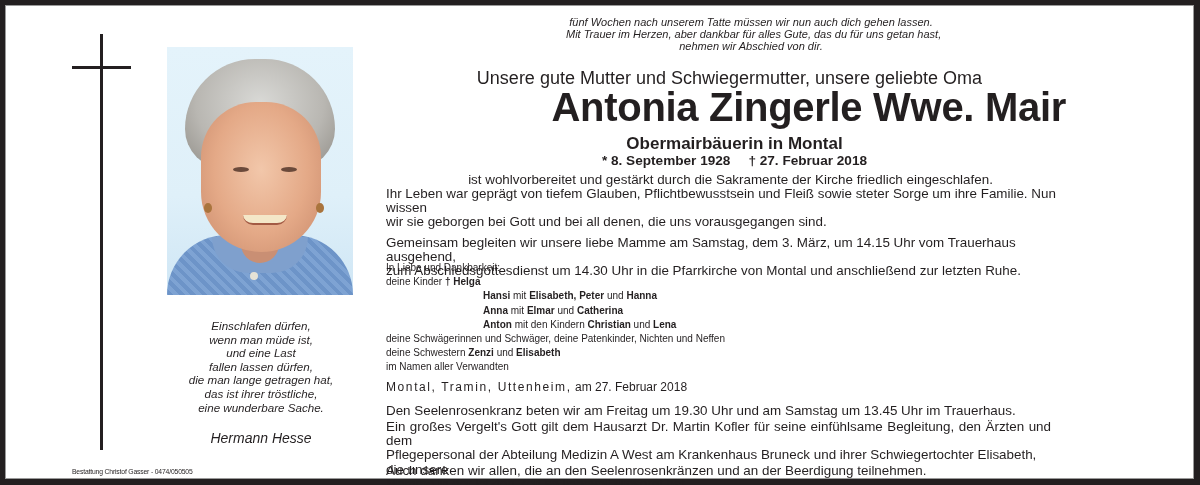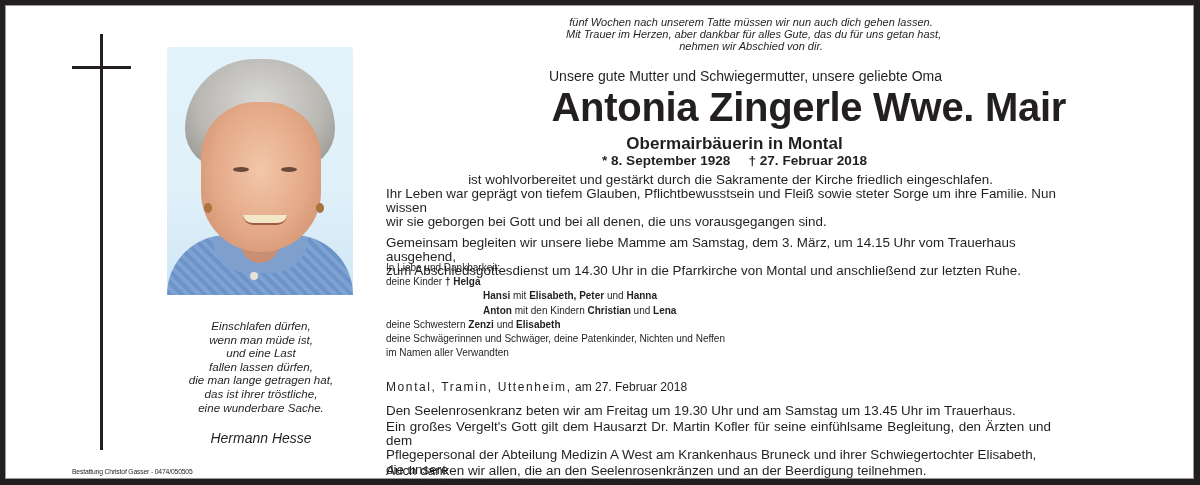--- a/index.html
+++ b/index.html
@@ -35,21 +35,21 @@
     }
     .poem-left .author { font-size: 14px; margin-top: 18px; }
     .footer-left { position: absolute; left: 66px; top: 461px; font-size: 8px; letter-spacing: -0.2px; transform: scaleX(0.85); transform-origin: left; }
 
     .main { position: absolute; left: 375px; top: 0; width: 685px; }
     .intro {
       position: absolute; left: 185px; top: 10px; width: 370px; text-align: center;
       font-style: italic; font-size: 11px; line-height: 12px;
     }
     .intro-line { white-space: nowrap; }
-    .subtitle { position: absolute; left: 16px; top: 62px; width: 685px; text-align: center; font-size: 14px; padding-left: 12px; }
+    .subtitle { position: absolute; left: 0; top: 62px; width: 685px; text-align: center; font-size: 18px; padding-left: 12px; }
     .name {
       position: absolute; left: 0; top: 79px; width: 685px; text-align: right;
       font-size: 40px; font-weight: bold; letter-spacing: -0.3px; padding-left: 22px;
     }
     .role { position: absolute; left: 0; top: 128px; width: 685px; text-align: center; font-size: 17px; font-weight: bold; padding-left: 22px; }
     .dates { position: absolute; left: 0; top: 147px; width: 685px; text-align: center; font-size: 13.6px; font-weight: bold; padding-left: 22px; }
     .dates .gap { display: inline-block; width: 18px; }
     .peace { position: absolute; left: 0; top: 166px; width: 685px; text-align: center; font-size: 13.4px; padding-left: 14px; }
 
     .body-block { position: absolute; left: 5px; width: 680px; font-size: 13.4px; line-height: 14.2px; }
@@ -127,26 +127,29 @@
     <div class="family">
       <div>In Liebe und Dankbarkeit:</div>
       <div>
         <span>deine Kinder</span>
         <b>† Helga</b>
       </div>
       <div class="indent">
         <b>Hansi</b><span> mit </span><b>Elisabeth, Peter</b><span> und </span><b>Hanna</b>
       </div>
       <div class="indent">
+        <b>Anna</b><span> mit </span><b>Elmar</b><span> und </span><b>Catherina</b>
+      </div>
+      <div class="indent">
         <b>Anton</b><span> mit den Kindern </span><b>Christian</b><span> und </span><b>Lena</b>
       </div>
+      <div>deine Schwägerinnen und Schwäger, deine Patenkinder, Nichten und Neffen</div>
       <div>
         <span>deine Schwestern</span> <b>Zenzi</b> <span>und</span> <b>Elisabeth</b>
       </div>
-      <div>deine Schwägerinnen und Schwäger, deine Patenkinder, Nichten und Neffen</div>
       <div>im Namen aller Verwandten</div>
     </div>
 
     <div class="place">
       <span class="spaced">Montal, Tramin, Uttenheim,</span> <span>am 27. Februar 2018</span>
     </div>
     <div class="rosary">Den Seelenrosenkranz beten wir am Freitag um 19.30 Uhr und am Samstag um 13.45 Uhr im Trauerhaus.</div>
     <div class="thanks">
       <div class="justify">Ein großes Vergelt's Gott gilt dem Hausarzt Dr. Martin Kofler für seine einfühlsame Begleitung, den Ärzten und dem</div>
       <div>Pflegepersonal der Abteilung Medizin A West am Krankenhaus Bruneck und ihrer Schwiegertochter Elisabeth, die unsere</div>

